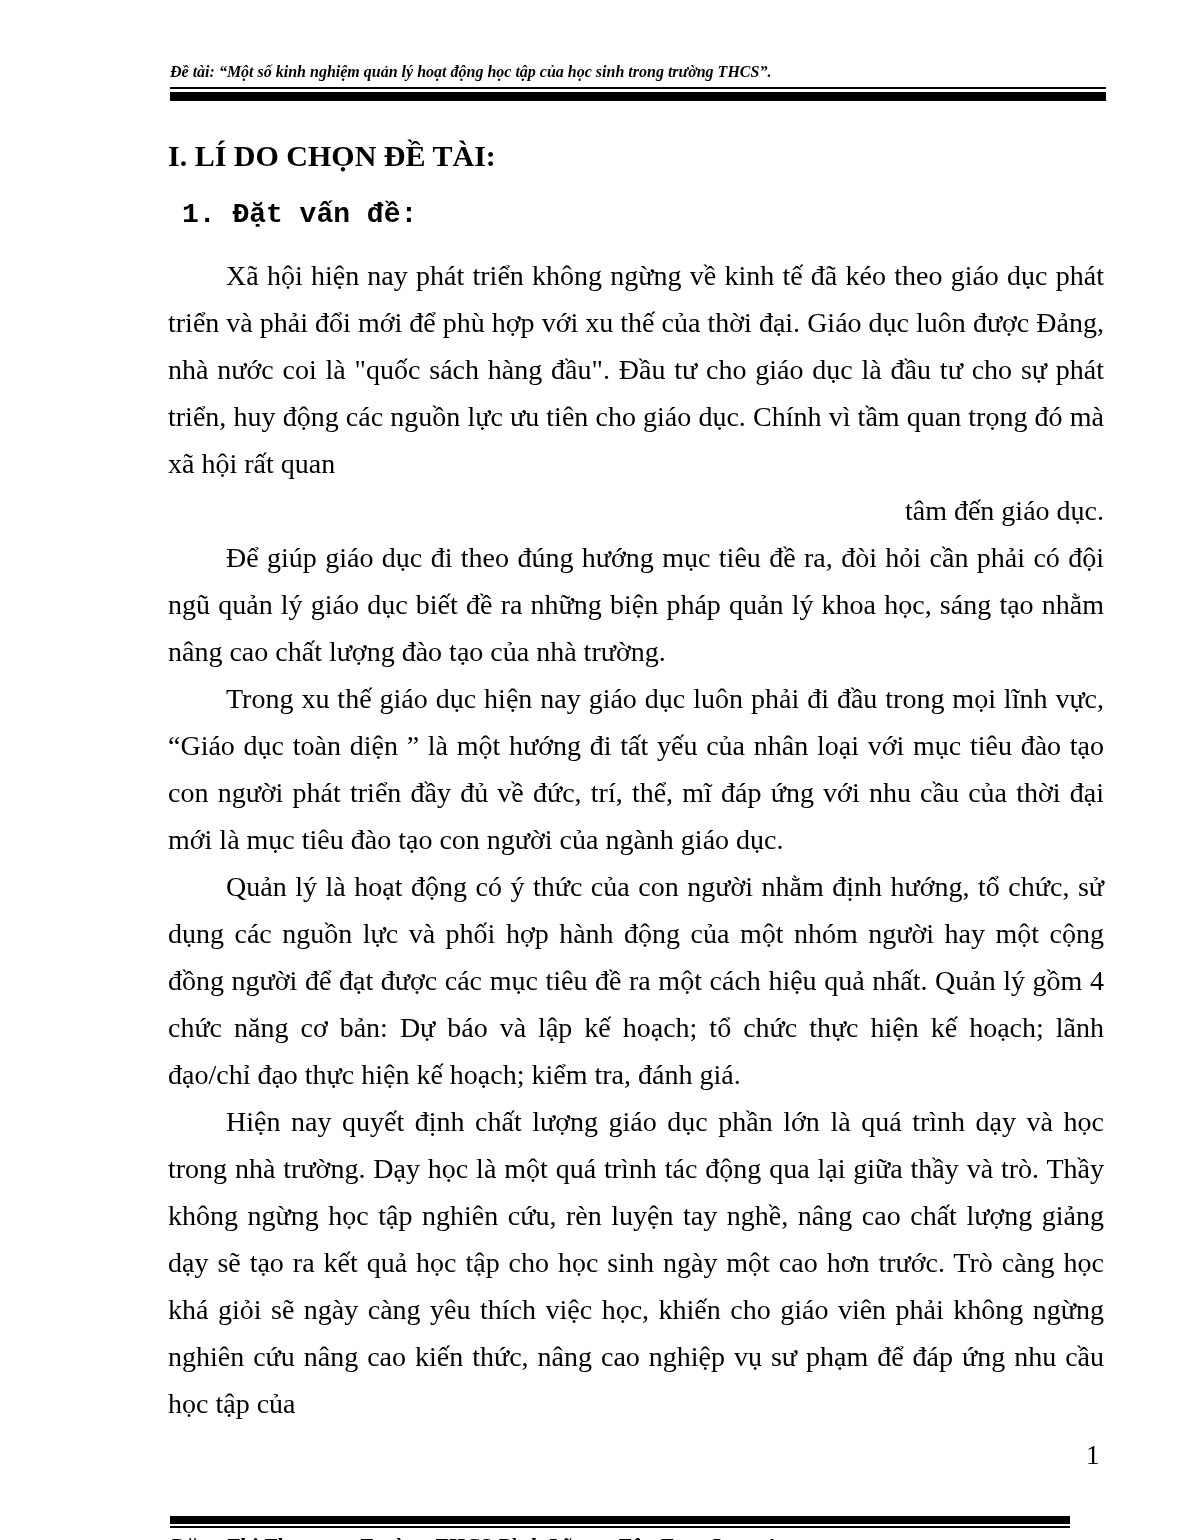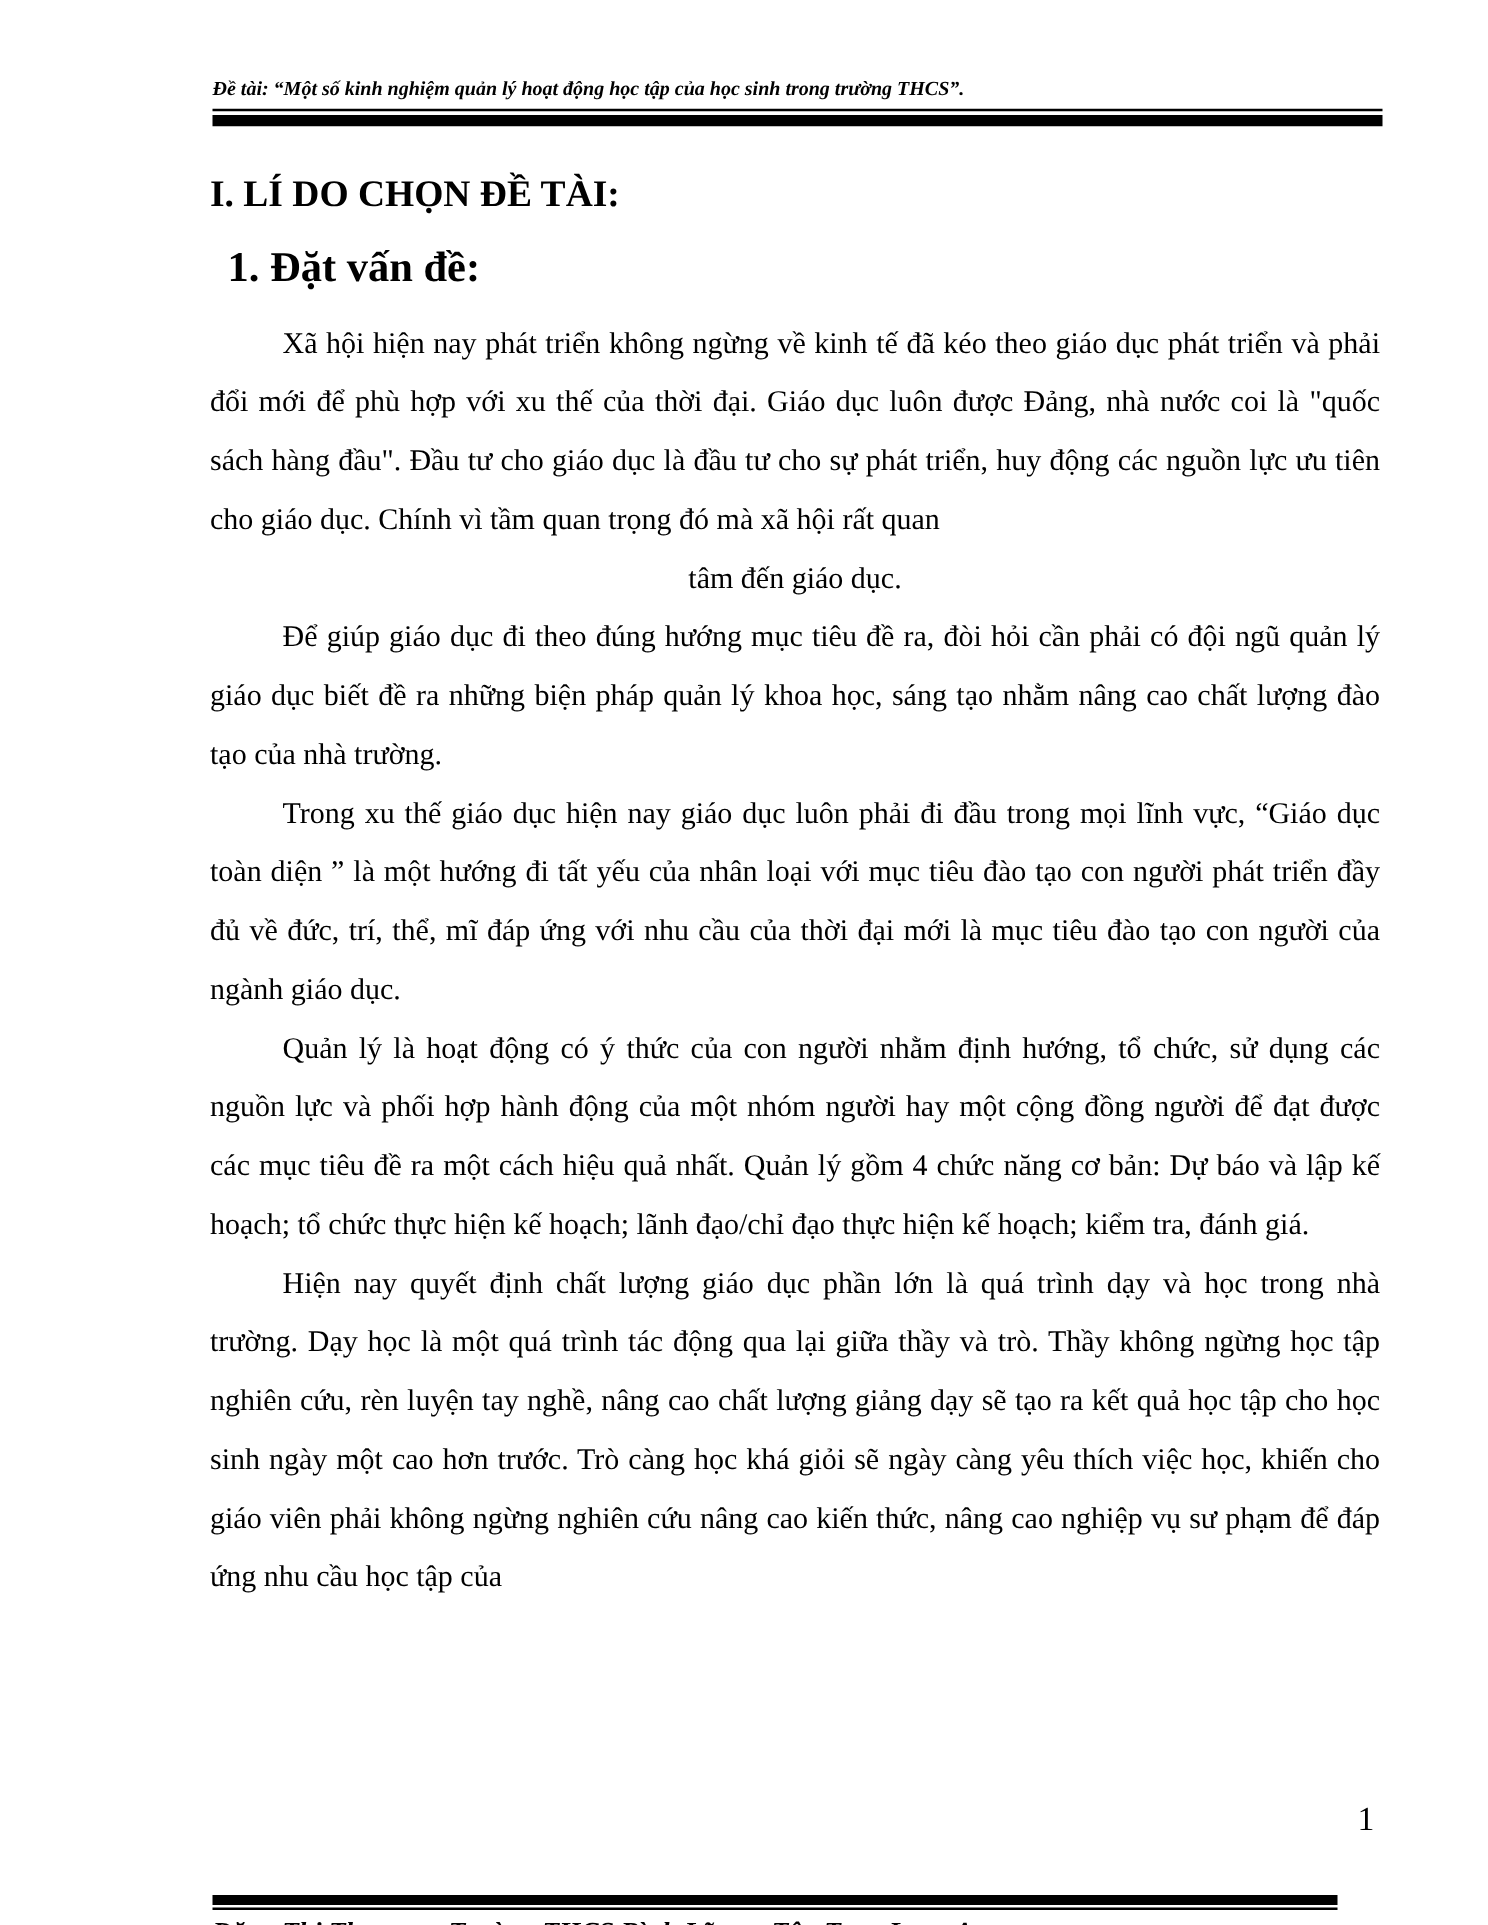--- a/index.html
+++ b/index.html
@@ -51,32 +51,33 @@
   }
   .section-title {
     margin: 0 0 26px 0;
     font-size: 30px;
     line-height: 34px;
     font-weight: bold;
   }
   .subsection-title {
     margin: 0 0 21px 0;
     padding-left: 14px;
-    font-size: 34px;
+    font-size: 28px;
     line-height: 32px;
     font-weight: bold;
+    font-family: Liberation Mono, monospace;
   }
   .para {
     margin: 0;
-    font-size: 24px;
+    font-size: 28px;
     line-height: 47px;
     text-align: justify;
   }
   .para.indent { text-indent: 58px; }
-  .para.continuation { text-indent: 0; text-align: center; }
+  .para.continuation { text-indent: 0; text-align: right; }
 
   
   .doc-footer {
     position: absolute;
     top: 1516px;
     left: 170px;
     width: 900px;
   }
   .rule-thick-f {
     height: 8px;

